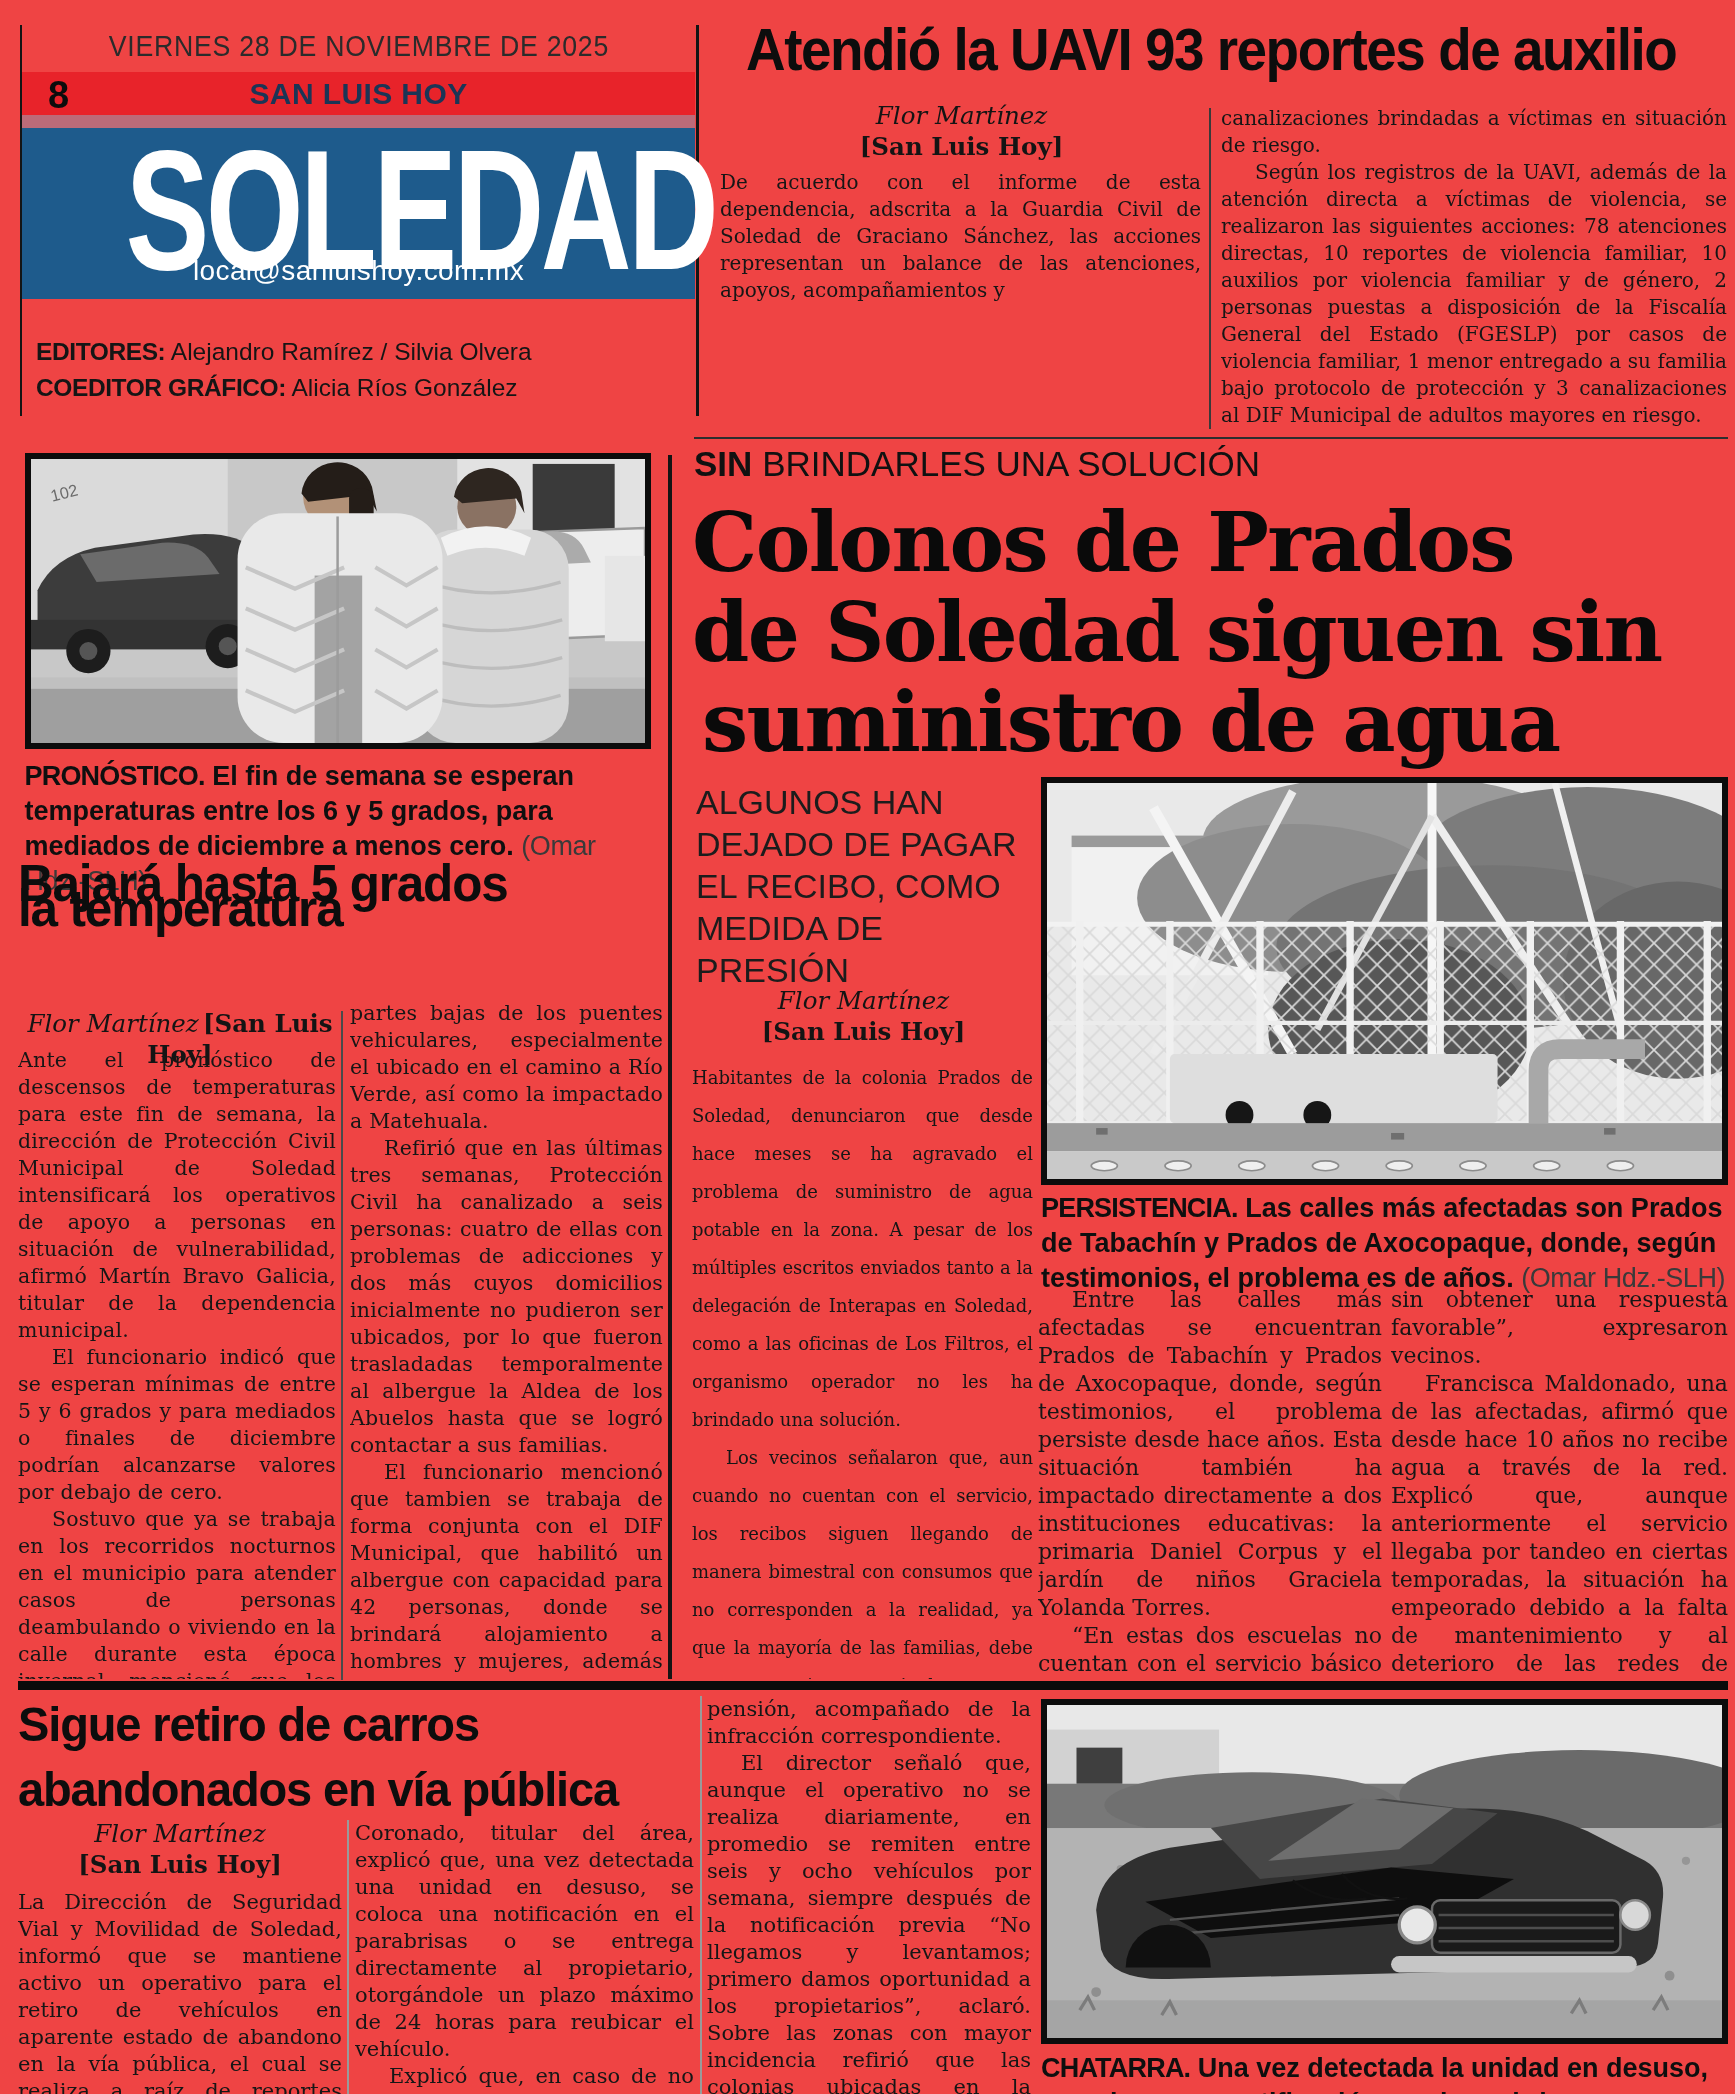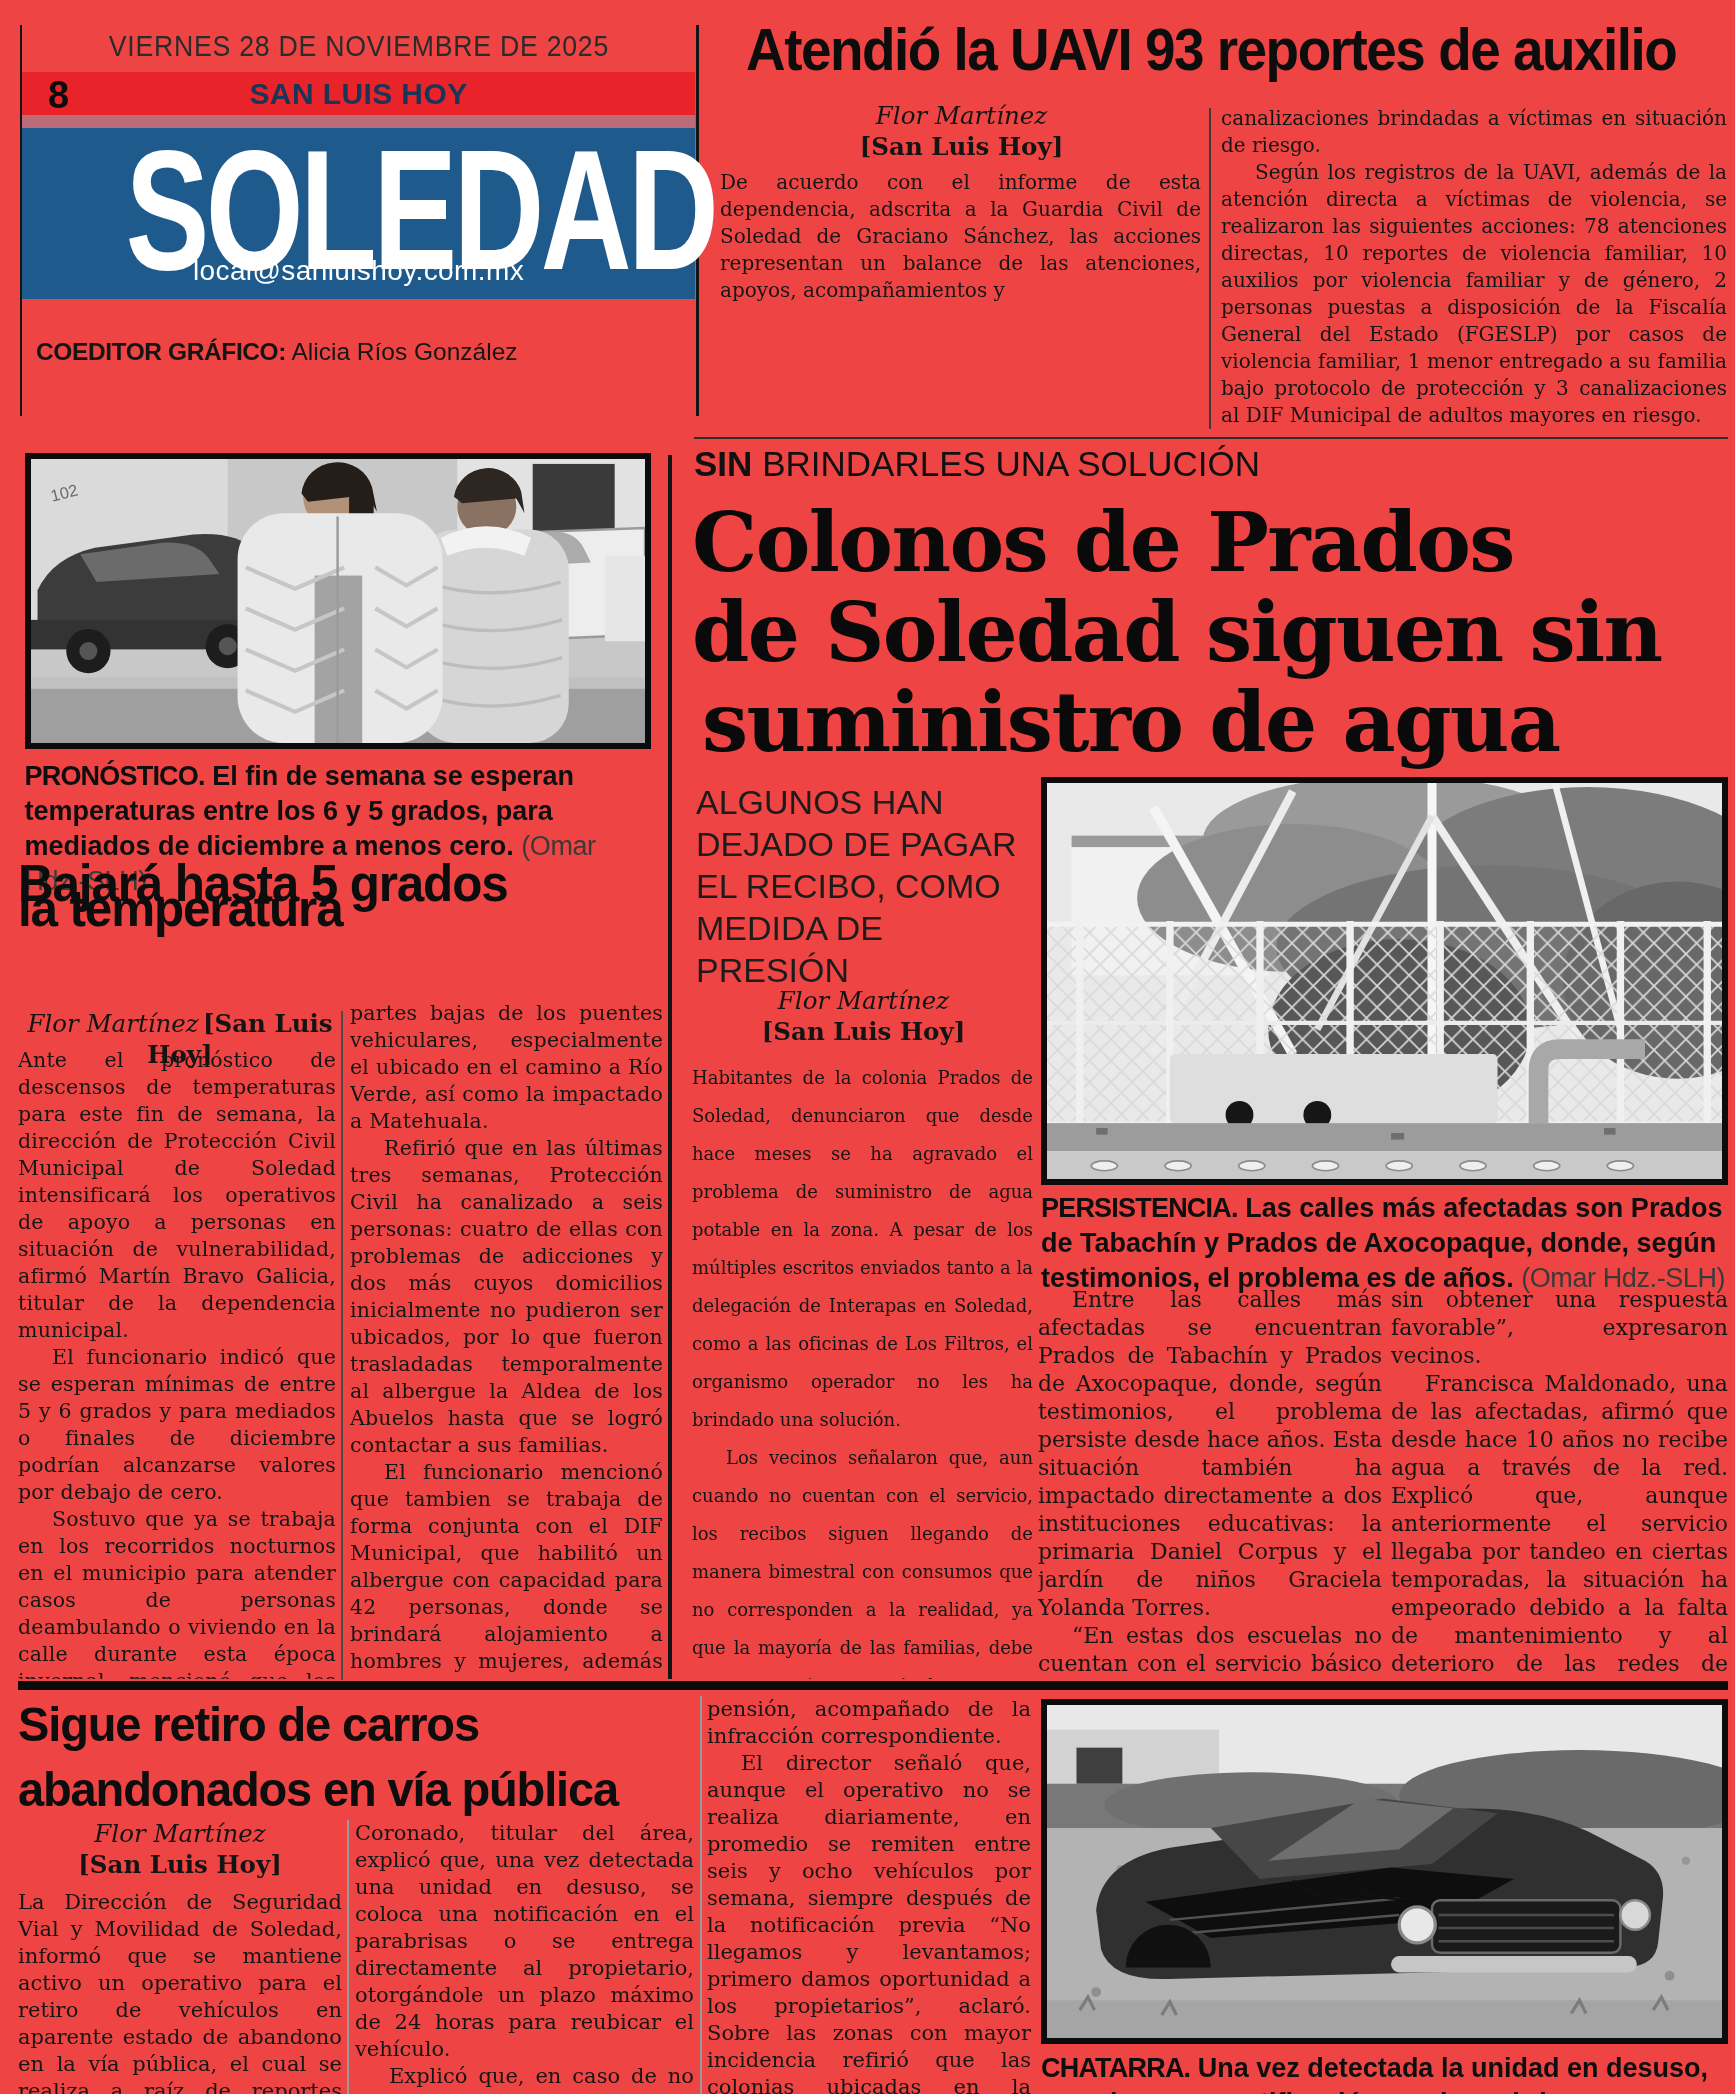--- a/index.html
+++ b/index.html
@@ -76,20 +76,22 @@
   </div>
   <div class="abs mauve-bar" style="left:22px;top:115px;width:673px;height:13px;"></div>
   <div class="abs blue-box" style="left:22px;top:128px;width:673px;height:171px;">
     <div class="abs" style="left:0;top:9.8px;width:100%;text-align:center;">
       <span class="soledad">SOLEDAD</span>
     </div>
     <div class="abs mast-email" style="left:0;bottom:13px;width:100%;">local@sanluishoy.com.mx</div>
   </div>
 
   <div class="abs editors" style="left:36px;top:334px;width:638px;">
+    <div><b>EDITORES:</b>
+      <span>Alejandro Ramírez / Silvia Olvera</span></div>
     <div><b>COEDITOR GRÁFICO:</b>
       <span>Alicia Ríos González</span></div>
   </div>
 
   <div class="abs hl-sans" style="left:714px;top:16.4px;margin-left:32px;">
     <span class="cx hl-uavi">Atendió la UAVI 93 reportes de auxilio</span>
   </div>
 
   <div class="abs byline" style="left:720px;top:100px;width:483px;">
     <span class="name">Flor Martínez</span>

